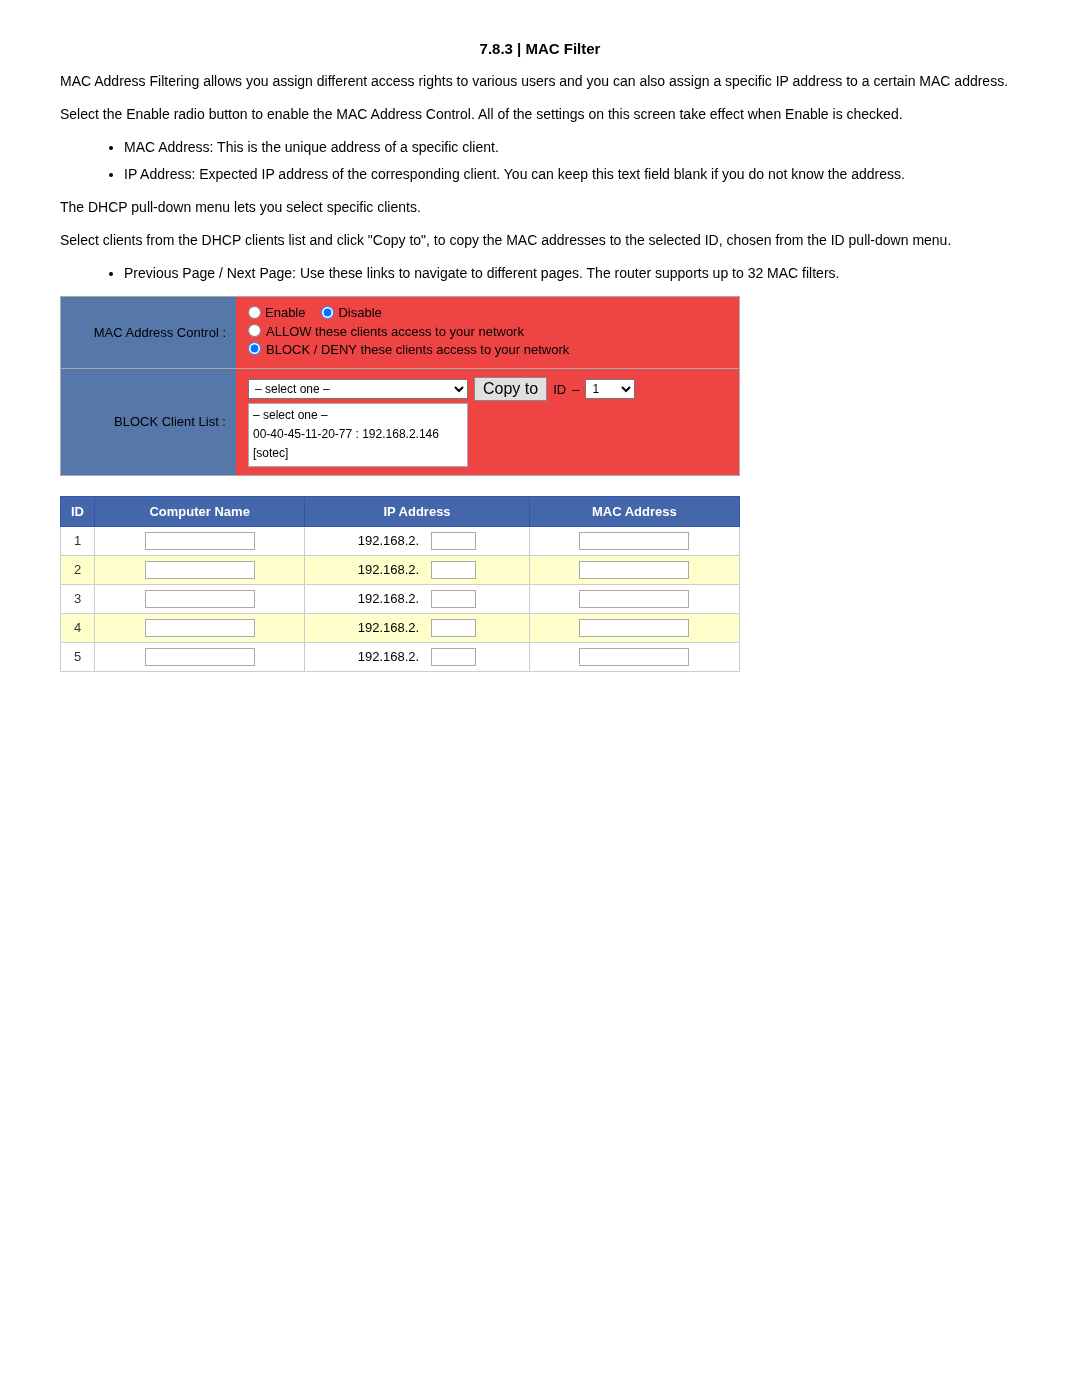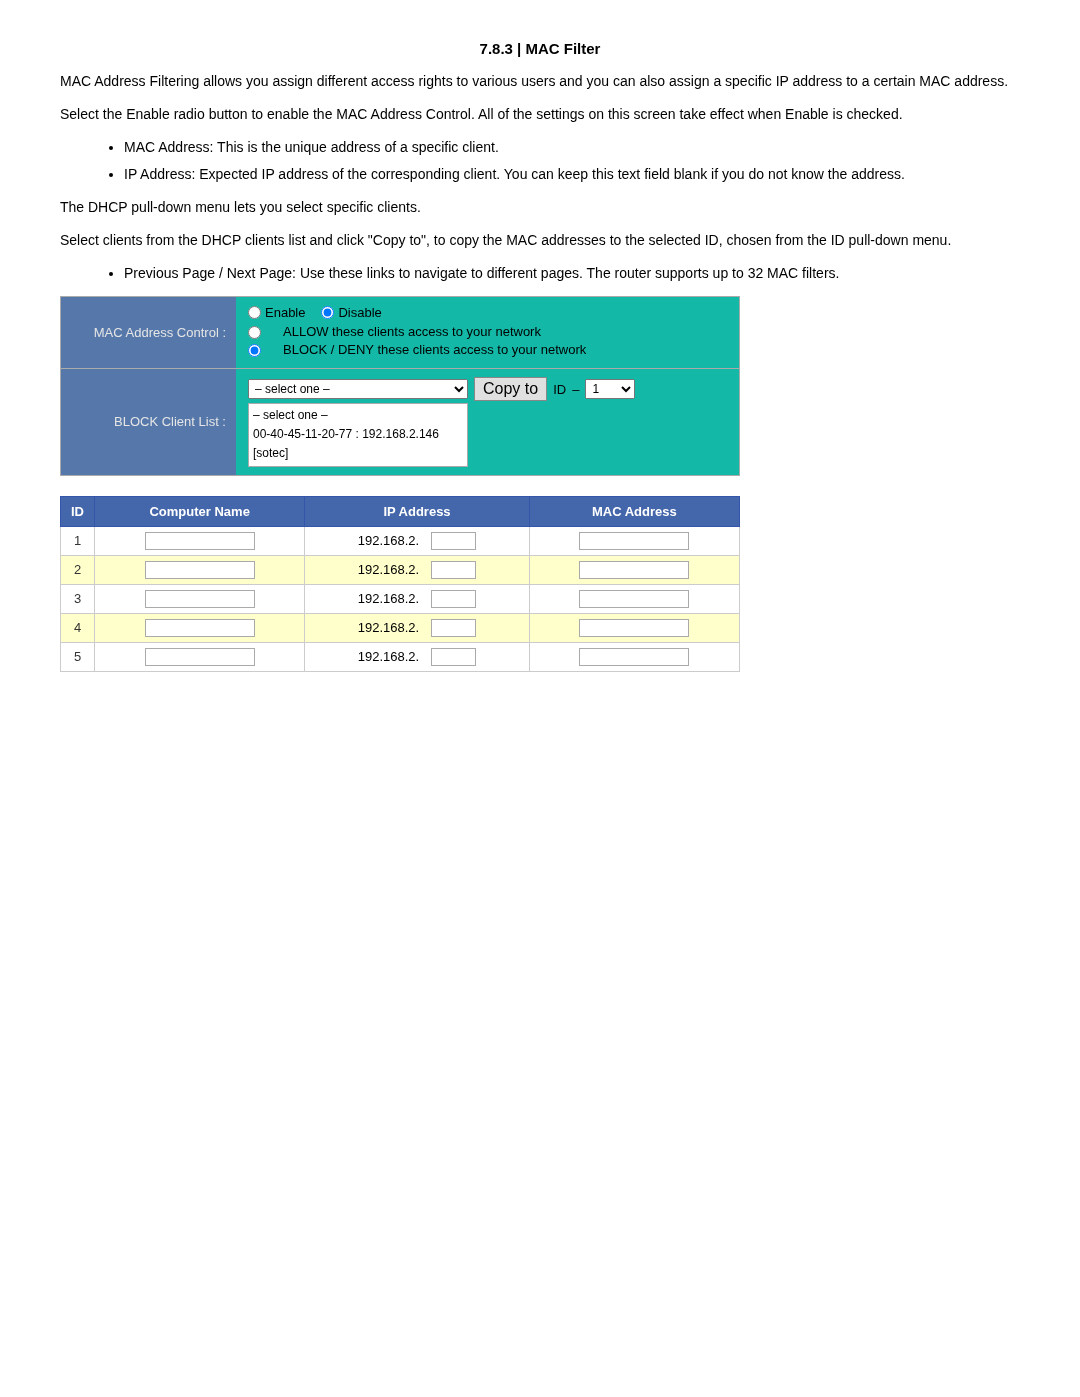--- a/index.html
+++ b/index.html
@@ -39,53 +39,53 @@
     .mac-panel-row {
       display: flex;
       align-items: stretch;
       border-bottom: 1px solid #aaa;
     }
     .mac-panel-row:last-child {
       border-bottom: none;
     }
     .mac-panel-label {
       background: #5577aa;
-      color: #e5e5e5;
+      color: #000000;
       width: 175px;
       min-width: 175px;
       padding: 10px 10px;
       text-align: right;
       font-size: 13px;
       display: flex;
       align-items: center;
       justify-content: flex-end;
     }
     .mac-panel-content {
-      background: #14b8a6;
+      background: #ef4444;
       flex: 1;
       padding: 8px 12px;
       font-size: 13px;
     }
     .radio-row {
       display: flex;
       align-items: center;
       gap: 16px;
     }
     .radio-item {
       display: flex;
       align-items: center;
       gap: 4px;
     }
     .access-row {
       margin-top: 4px;
     }
     .access-row .radio-item {
       display: flex;
-      align-items: flex-end;
-      gap: 22px;
+      align-items: flex-start;
+      gap: 5px;
       margin-bottom: 3px;
     }
     .dhcp-controls {
       display: flex;
       align-items: center;
       gap: 6px;
     }
     .dhcp-select {
       width: 220px;
       font-size: 12px;

